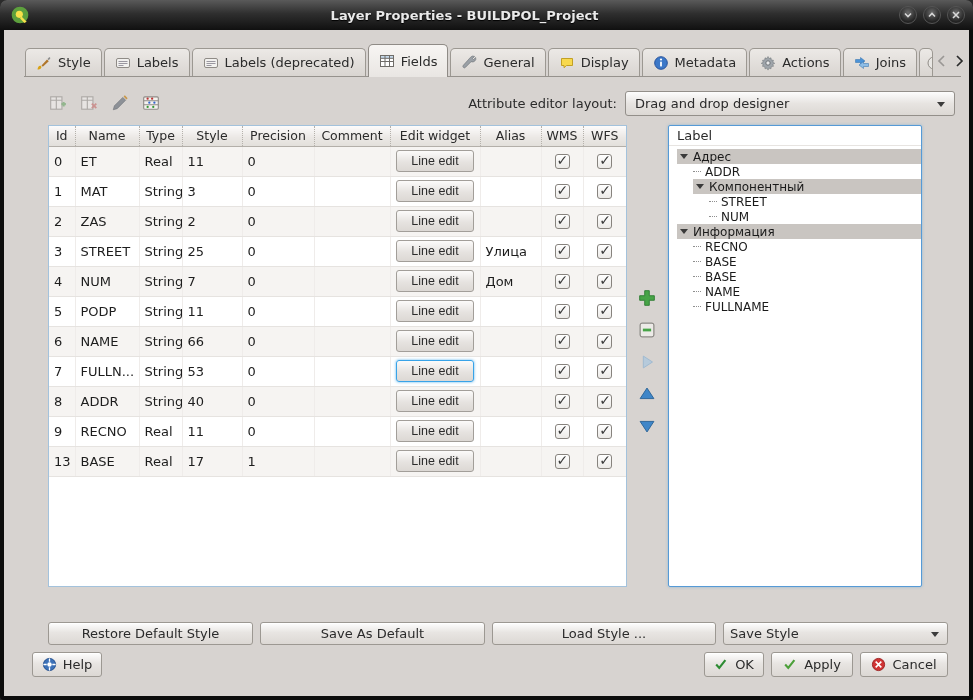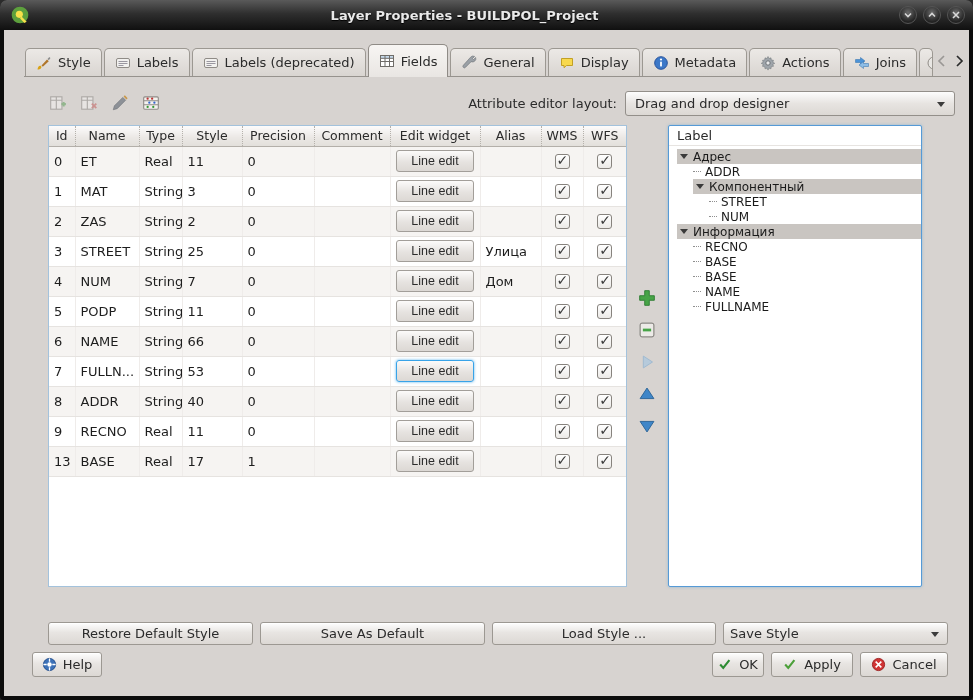--- a/index.html
+++ b/index.html
@@ -113,21 +113,21 @@
   .style-row{position:absolute;left:44px;top:592px;display:flex;gap:7px;}
   .style-btn{height:23px;}
   .w1{width:205px;} .w2{width:225px;} .w3{width:224px;}
   .w4{width:225px;position:relative;display:flex;align-items:center;justify-content:flex-start;gap:6px;}
   .split-arrow{position:absolute;right:8px;top:9px;width:0;height:0;
     border-left:4px solid transparent;border-right:4px solid transparent;border-top:5px solid #3c3c3c;}
 
   .dlg-btn{height:25px;display:inline-flex;align-items:center;justify-content:center;gap:6px;padding:0 12px;}
   .help-btn{position:absolute;left:28px;top:622px;width:70px;}
   .dialog-right{position:absolute;right:21px;top:622px;display:flex;gap:7px;}
-  .ok-btn{width:52px;} .apply-btn{width:82px;} .cancel-btn{width:88px;}
+  .ok-btn{width:60px;} .apply-btn{width:82px;} .cancel-btn{width:88px;}
   .bicon{width:15px;height:15px;display:inline-flex;flex:0 0 auto;}
 </style>
 </head>
 <body>
 
 <div class="window">
 
   <div class="titlebar">
     <span class="app-icon">
       <svg width="20" height="20" viewBox="0 0 18 18">

